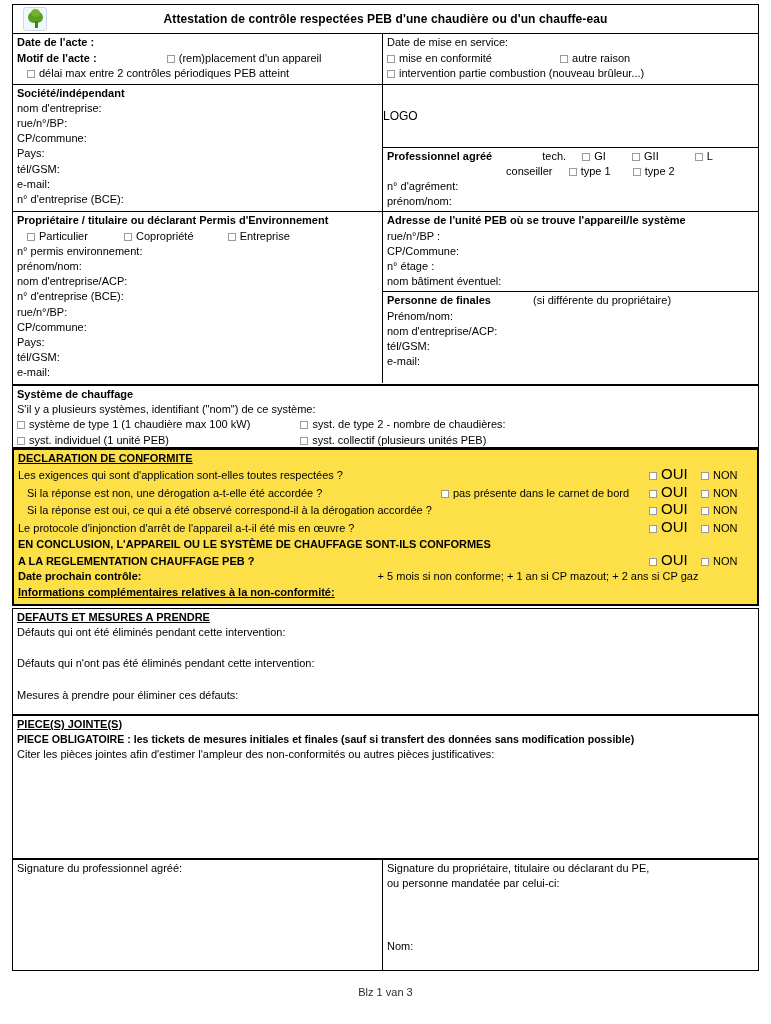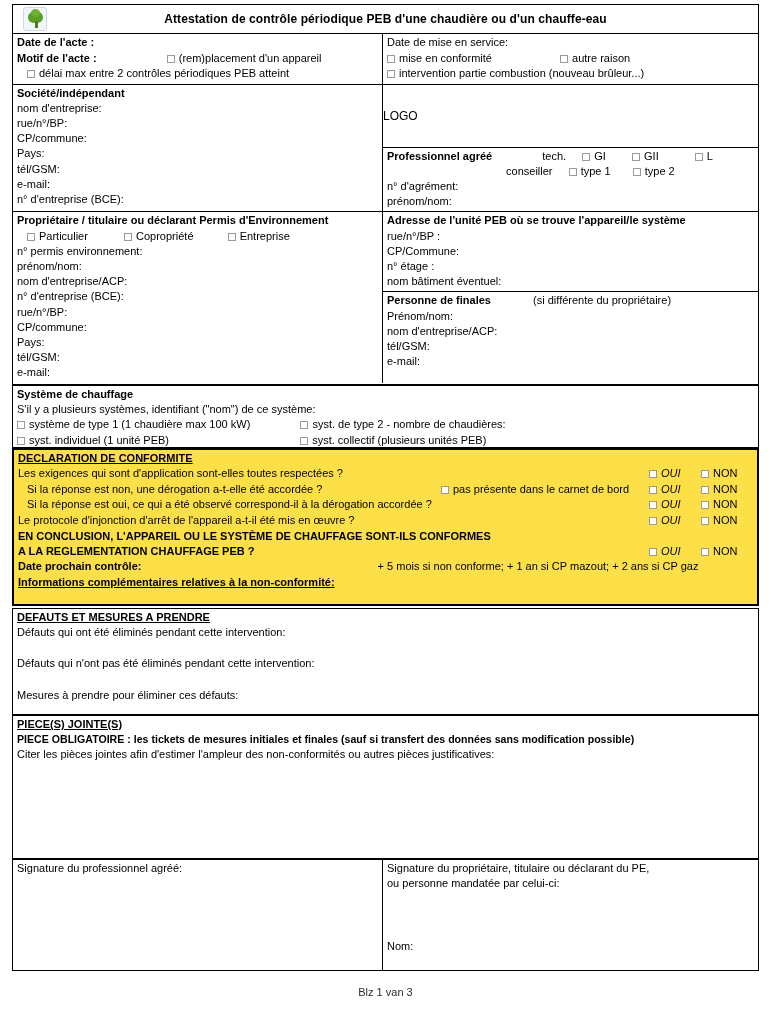--- a/index.html
+++ b/index.html
@@ -140,21 +140,21 @@
   }
 
   .decl-line {
     display: flex;
     align-items: baseline;
     line-height: 15.6px;
     white-space: nowrap;
   }
   .decl-q { flex: 1; font-size: 11px; }
   .decl-mid { width: 208px; font-size: 11px; }
-  .oui { width: 52px; font-size: 11px; font-style: italic; }
+  .oui { width: 52px; font-size: 15px; }
   .non { width: 52px; font-size: 11px; }
 
   .indent1 { padding-left: 9px; }
 
   .spacer-line { height: 15.6px; }
 
   .sig-col-left { width: 370px; box-sizing: border-box; }
   .footer {
     position: absolute;
     left: 0;
@@ -170,21 +170,21 @@
 
 <div class="page">
 
   <div class="frame" style="top:4px; height:381px;">
 
     <div class="titlebar bb">
       <div class="logo-tree">
         <div class="canopy"></div>
           <div class="trunk"></div>
       </div>
-      <div class="doc-title">Attestation de contrôle périodique PEB d'une chaudière ou d'un chauffe-eau</div>
+      <div class="doc-title">Attestation de contrôle respectées PEB d'une chaudière ou d'un chauffe-eau</div>
     </div>
 
     <div class="row bb toprow">
       <div class="col-l br pad">
         <div class="line b">Date de l'acte :</div>
         <div class="line">
           <span class="b">Motif de l'acte :</span>
           <span style="display:inline-block;width:64px"></span>
           <span class="cb"></span><span>(rem)placement d'un appareil</span>
         </div>

